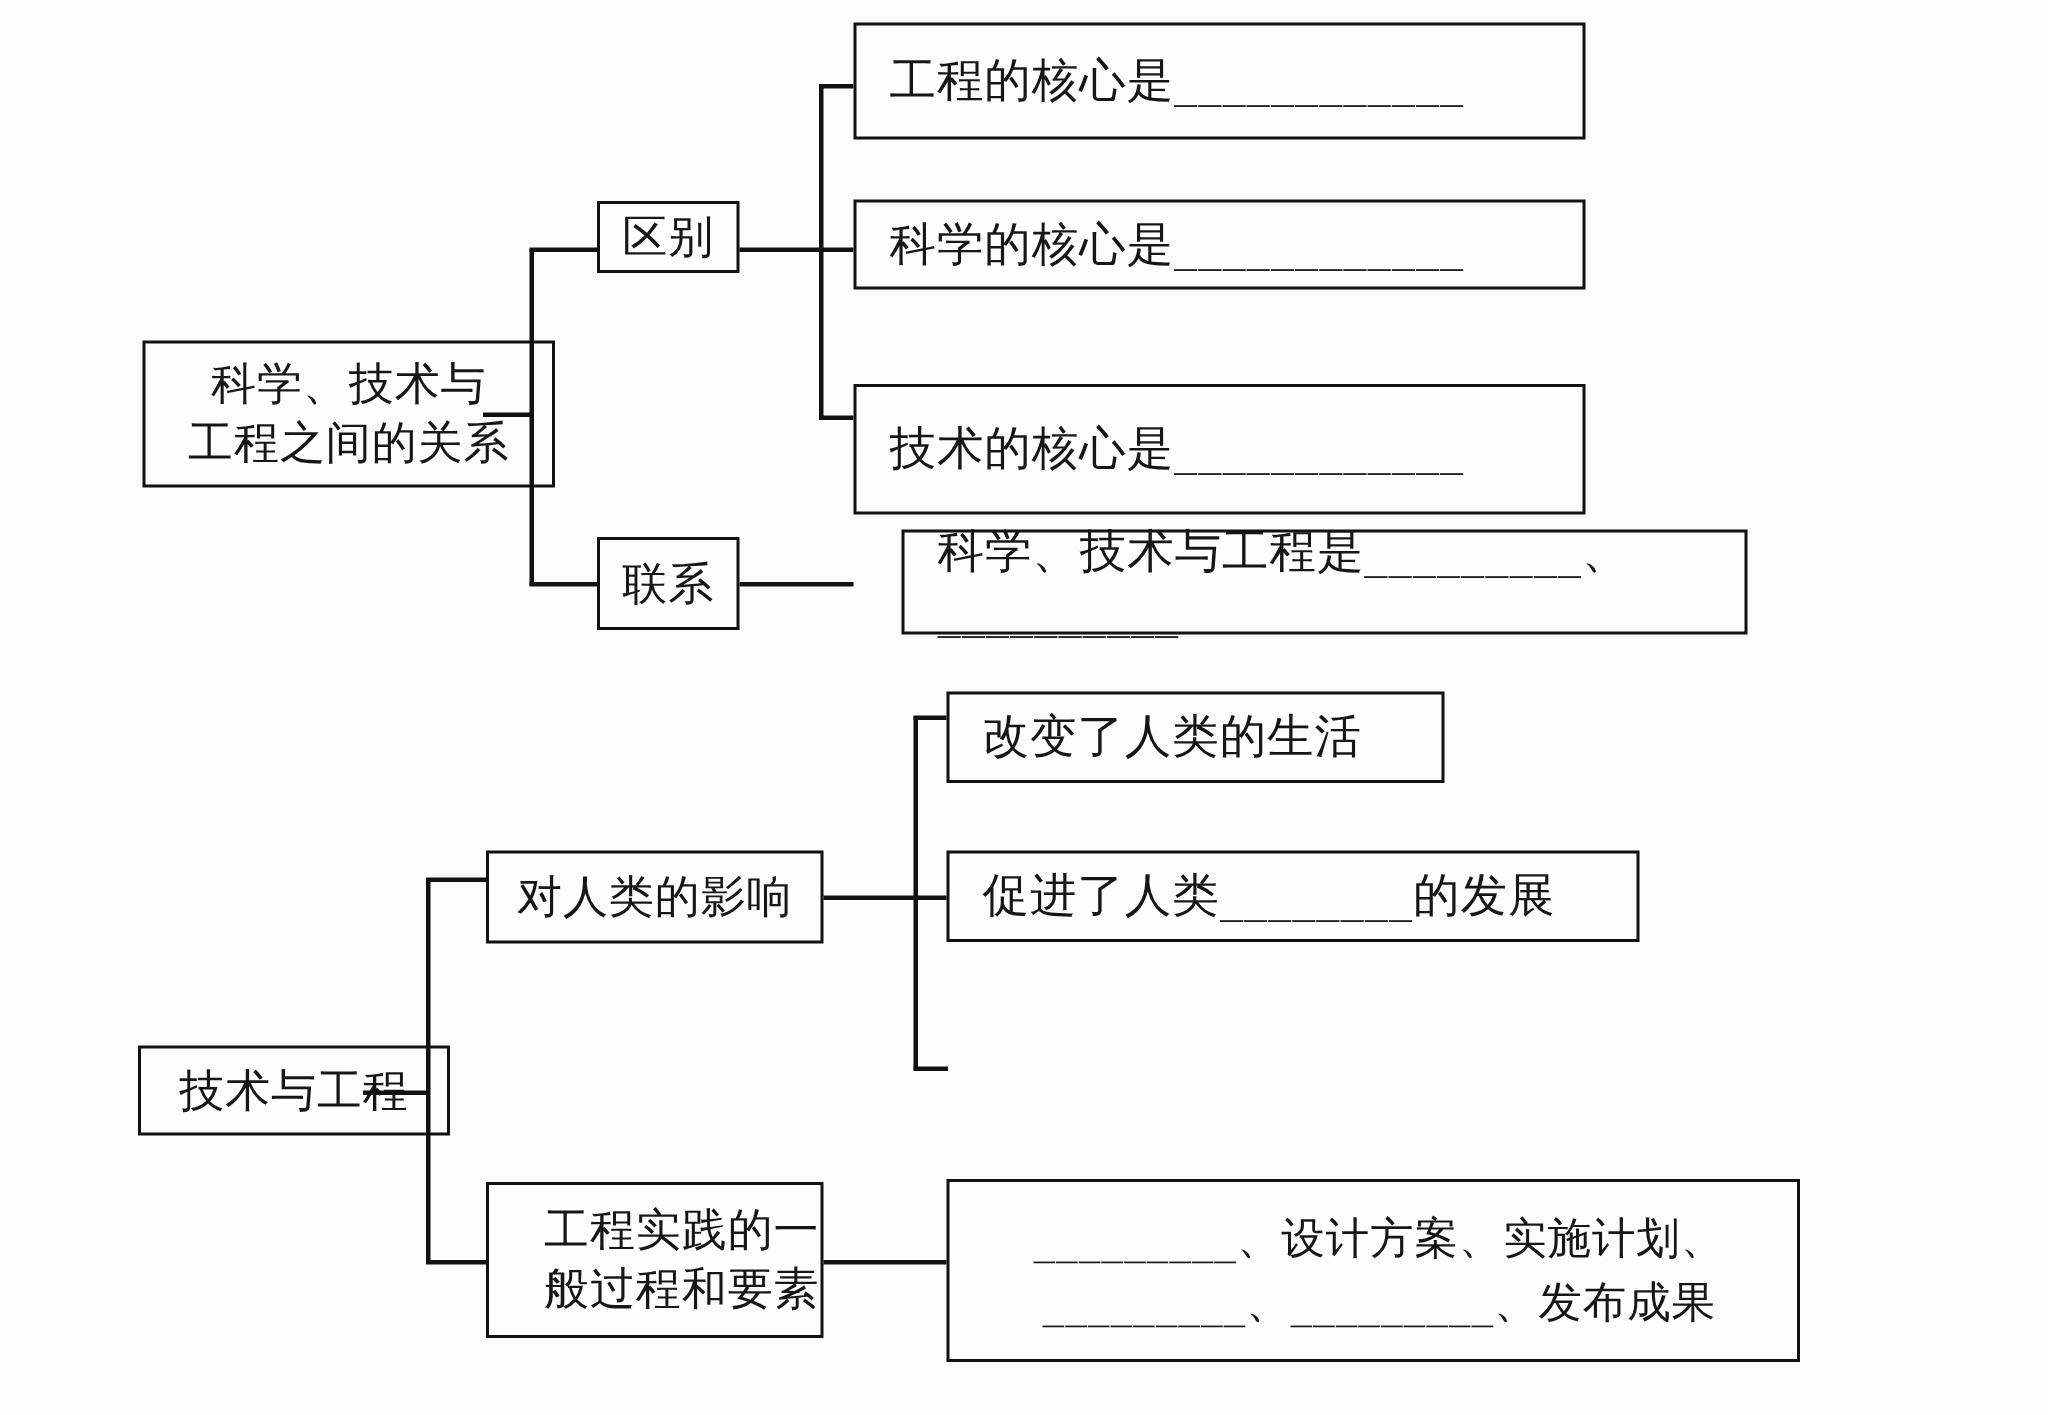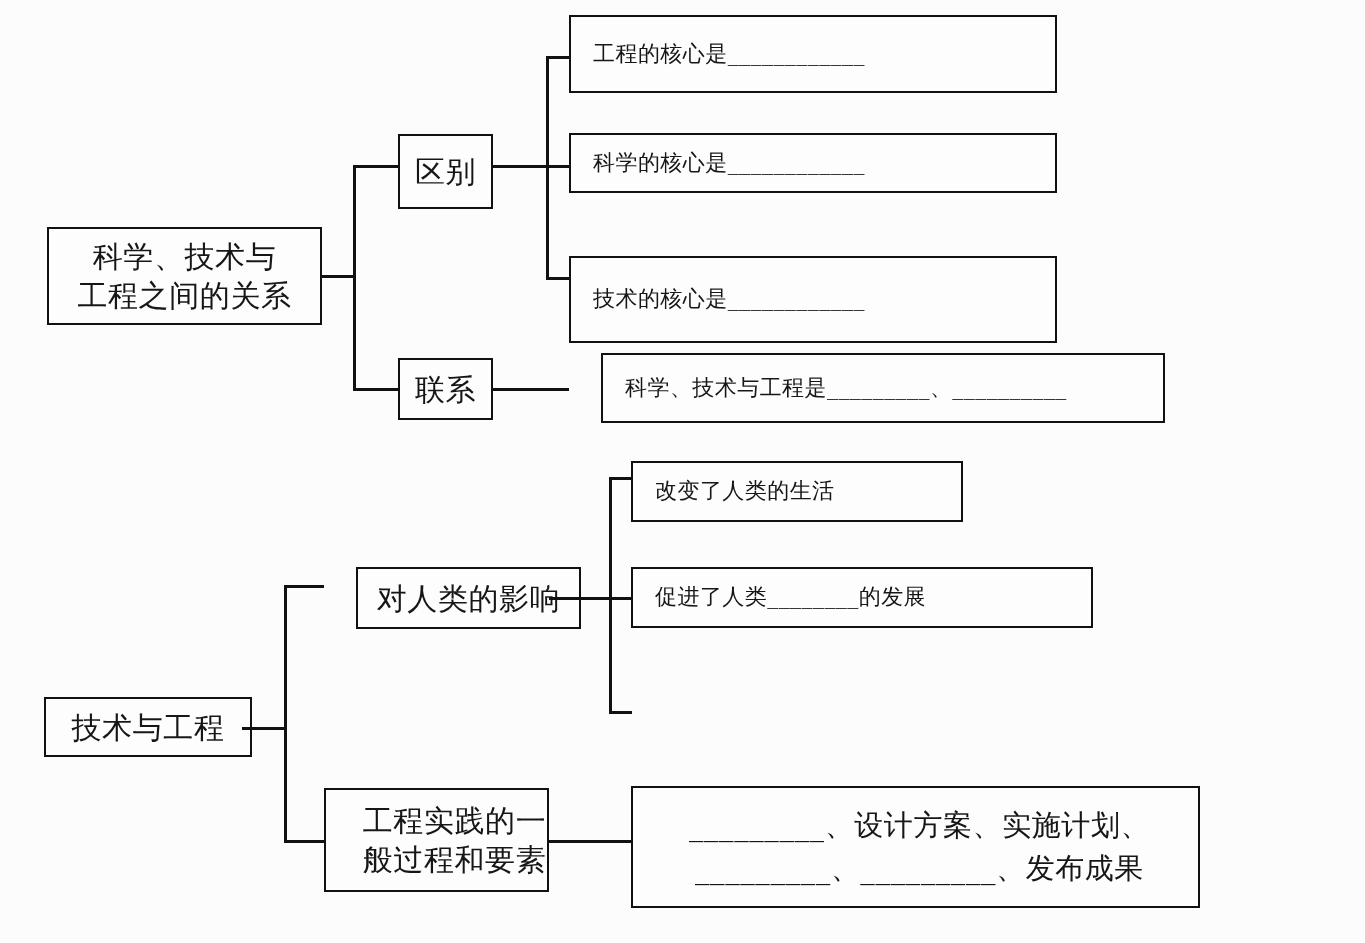--- a/index.html
+++ b/index.html
@@ -36,44 +36,44 @@
   .pad-lr { padding-left: 22px; padding-right: 14px; }
 
   
   .h-line, .v-line {
     position: absolute;
     background: #111;
   }
   .h-line { height: 2.5px; }
   .v-line { width: 2.5px; }
 
-  .fs-root   { font-size: 30px; line-height: 1.30; }
+  .fs-root   { font-size: 30px; line-height: 1.30; margin-left: 48px; }
   .fs-mid    { font-size: 30px; line-height: 1.30; }
-  .fs-leaf   { font-size: 22px; line-height: 1.30; }
+  .fs-leaf   { font-size: 31px; line-height: 1.30; }
   .fs-leaf2  { font-size: 29px; line-height: 1.48; }
 </style>
 </head>
 <body>
 
 <div id="canvas">
 
   <div class="node center fs-root" style="left:47px; top:227px; width:275px; height:98px;">
     <span class="txt">科学、技术与
 工程之间的关系</span>
   </div>
 
   <div class="h-line" style="left:322px; top:275px; width:33px;"></div>
 
   <div class="v-line" style="left:353px; top:166px; height:224px;"></div>
 
   <div class="h-line" style="left:353px; top:165px; width:45px;"></div>
 
   <div class="h-line" style="left:353px; top:388px; width:45px;"></div>
 
-  <div class="node center fs-mid" style="left:398px; top:134px; width:95px; height:75px;">
+  <div class="node center fs-mid" style="left:398px; top:134px; width:95px; height:48px;">
     <span class="txt">区别</span>
   </div>
 
   <div class="node center fs-mid" style="left:398px; top:358px; width:95px; height:62px;">
     <span class="txt">联系</span>
   </div>
 
   <div class="h-line" style="left:493px; top:165px; width:55px;"></div>
   <div class="v-line" style="left:546px; top:57px; height:222px;"></div>
   <div class="h-line" style="left:546px; top:56px; width:23px;"></div>
@@ -100,21 +100,21 @@
 
   <div class="node center fs-root" style="left:44px; top:697px; width:208px; height:60px;">
     <span class="txt">技术与工程</span>
   </div>
 
   <div class="h-line" style="left:242px; top:727px; width:44px;"></div>
   <div class="v-line" style="left:284px; top:586px; height:256px;"></div>
   <div class="h-line" style="left:284px; top:585px; width:40px;"></div>
   <div class="h-line" style="left:284px; top:840px; width:40px;"></div>
 
-  <div class="node center fs-mid" style="left:324px; top:567px; width:225px; height:62px;margin-left:32px;">
+  <div class="node center fs-mid" style="left:324px; top:567px; width:225px; height:62px;">
     <span class="txt">对人类的影响</span>
   </div>
 
   <div class="node center fs-mid" style="left:324px; top:788px; width:225px; height:104px;padding-left:36px;">
     <span class="txt">工程实践的一
 般过程和要素</span>
   </div>
 
   <div class="h-line" style="left:549px; top:597px; width:62px;"></div>
   <div class="v-line" style="left:609px; top:478px; height:235px;"></div>

